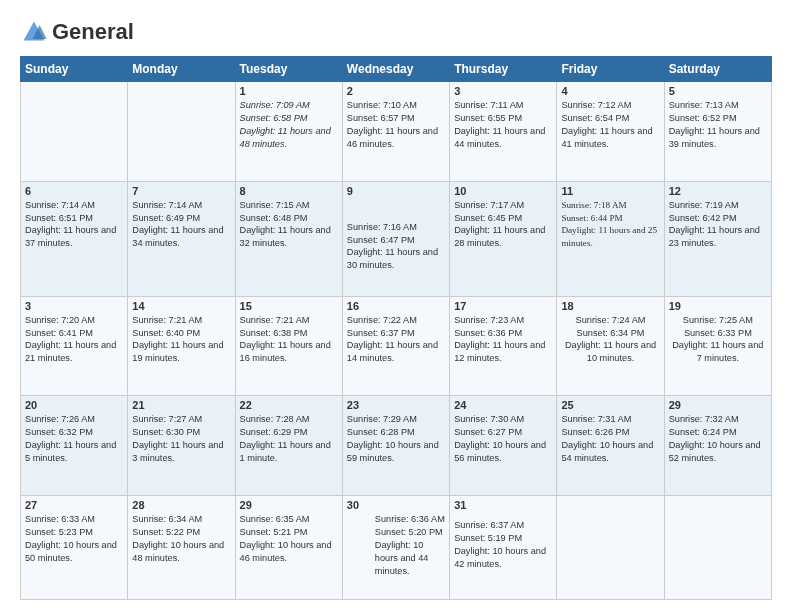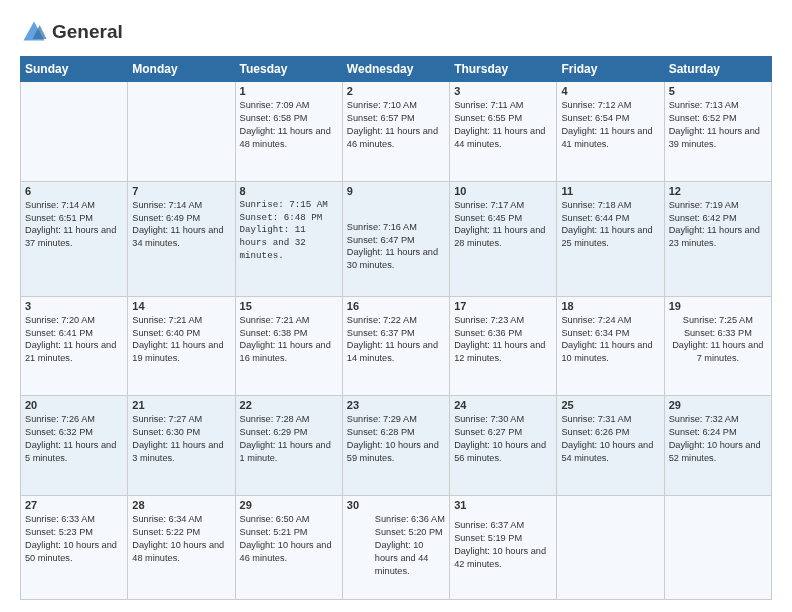--- a/index.html
+++ b/index.html
@@ -22,21 +22,21 @@
       justify-content: space-between;
       align-items: flex-start;
       margin-bottom: 10px;
     }
     .logo {
       display: flex;
       align-items: center;
       gap: 0px;
     }
     .logo-text {
-      font-size: 19px;
+      font-size: 22px;
       font-weight: bold;
       color: #333;
       line-height: 1.1;
     }
     .logo-icon {
       width: 28px;
       height: 28px;
       margin-right: 4px;
     }
     .title-block {
@@ -128,21 +128,21 @@
           <th>Friday</th>
           <th>Saturday</th>
         </tr>
     </thead>
     <tbody id="calendar-body">
     <tr>
           <td class="empty-cell"></td>
           <td class="empty-cell"></td>
           <td>
             <span class="day-number">1</span>
-            <div class="day-info" style="white-space: pre-line;">Sunrise: 7:09 AM
+            <div class="day-info" style="white-space: pre-line; font-style: italic;">Sunrise: 7:09 AM
 Sunset: 6:58 PM
 Daylight: 11 hours and 48 minutes.</div>
           </td>
           <td>
             <span class="day-number">2</span>
             <div class="day-info" style="white-space: pre-line;">Sunrise: 7:10 AM
 Sunset: 6:57 PM
 Daylight: 11 hours and 46 minutes.</div>
           </td>
           <td>
@@ -172,39 +172,39 @@
 Daylight: 11 hours and 37 minutes.</div>
           </td>
           <td>
             <span class="day-number">7</span>
             <div class="day-info" style="white-space: pre-line;">Sunrise: 7:14 AM
 Sunset: 6:49 PM
 Daylight: 11 hours and 34 minutes.</div>
           </td>
           <td>
             <span class="day-number">8</span>
-            <div class="day-info" style="white-space: pre-line; font-family: Liberation Mono, monospace;">Sunrise: 7:15 AM
+            <div class="day-info" style="white-space: pre-line;">Sunrise: 7:15 AM
 Sunset: 6:48 PM
 Daylight: 11 hours and 32 minutes.</div>
           </td>
           <td>
             <span class="day-number">9</span>
             <div class="day-info" style="white-space: pre-line; margin-top: 24px;">Sunrise: 7:16 AM
 Sunset: 6:47 PM
 Daylight: 11 hours and 30 minutes.</div>
           </td>
           <td>
             <span class="day-number">10</span>
             <div class="day-info" style="white-space: pre-line;">Sunrise: 7:17 AM
 Sunset: 6:45 PM
 Daylight: 11 hours and 28 minutes.</div>
           </td>
           <td>
             <span class="day-number">11</span>
-            <div class="day-info" style="white-space: pre-line;">Sunrise: 7:18 AM
+            <div class="day-info" style="white-space: pre-line; font-family: Liberation Serif, serif;">Sunrise: 7:18 AM
 Sunset: 6:44 PM
 Daylight: 11 hours and 25 minutes.</div>
           </td>
           <td>
             <span class="day-number">12</span>
             <div class="day-info" style="white-space: pre-line;">Sunrise: 7:19 AM
 Sunset: 6:42 PM
 Daylight: 11 hours and 23 minutes.</div>
           </td>
         </tr>
@@ -234,21 +234,21 @@
 Daylight: 11 hours and 14 minutes.</div>
           </td>
           <td>
             <span class="day-number">17</span>
             <div class="day-info" style="white-space: pre-line;">Sunrise: 7:23 AM
 Sunset: 6:36 PM
 Daylight: 11 hours and 12 minutes.</div>
           </td>
           <td>
             <span class="day-number">18</span>
-            <div class="day-info" style="white-space: pre-line;">Sunrise: 7:24 AM
+            <div class="day-info" style="white-space: pre-line; text-align: center;">Sunrise: 7:24 AM
 Sunset: 6:34 PM
 Daylight: 11 hours and 10 minutes.</div>
           </td>
           <td>
             <span class="day-number">19</span>
             <div class="day-info" style="white-space: pre-line; text-align: center;">Sunrise: 7:25 AM
 Sunset: 6:33 PM
 Daylight: 11 hours and 7 minutes.</div>
           </td>
         </tr>
@@ -304,21 +304,21 @@
 Daylight: 10 hours and 50 minutes.</div>
           </td>
           <td>
             <span class="day-number">28</span>
             <div class="day-info" style="white-space: pre-line;">Sunrise: 6:34 AM
 Sunset: 5:22 PM
 Daylight: 10 hours and 48 minutes.</div>
           </td>
           <td>
             <span class="day-number">29</span>
-            <div class="day-info" style="white-space: pre-line;">Sunrise: 6:50 AM
+            <div class="day-info" style="white-space: pre-line;">Sunrise: 6:35 AM
 Sunset: 5:21 PM
 Daylight: 10 hours and 46 minutes.</div>
           </td>
           <td>
             <span class="day-number">30</span>
             <div class="day-info" style="white-space: pre-line; margin-left: 28px;">Sunrise: 6:36 AM
 Sunset: 5:20 PM
 Daylight: 10 hours and 44 minutes.</div>
           </td>
           <td>

